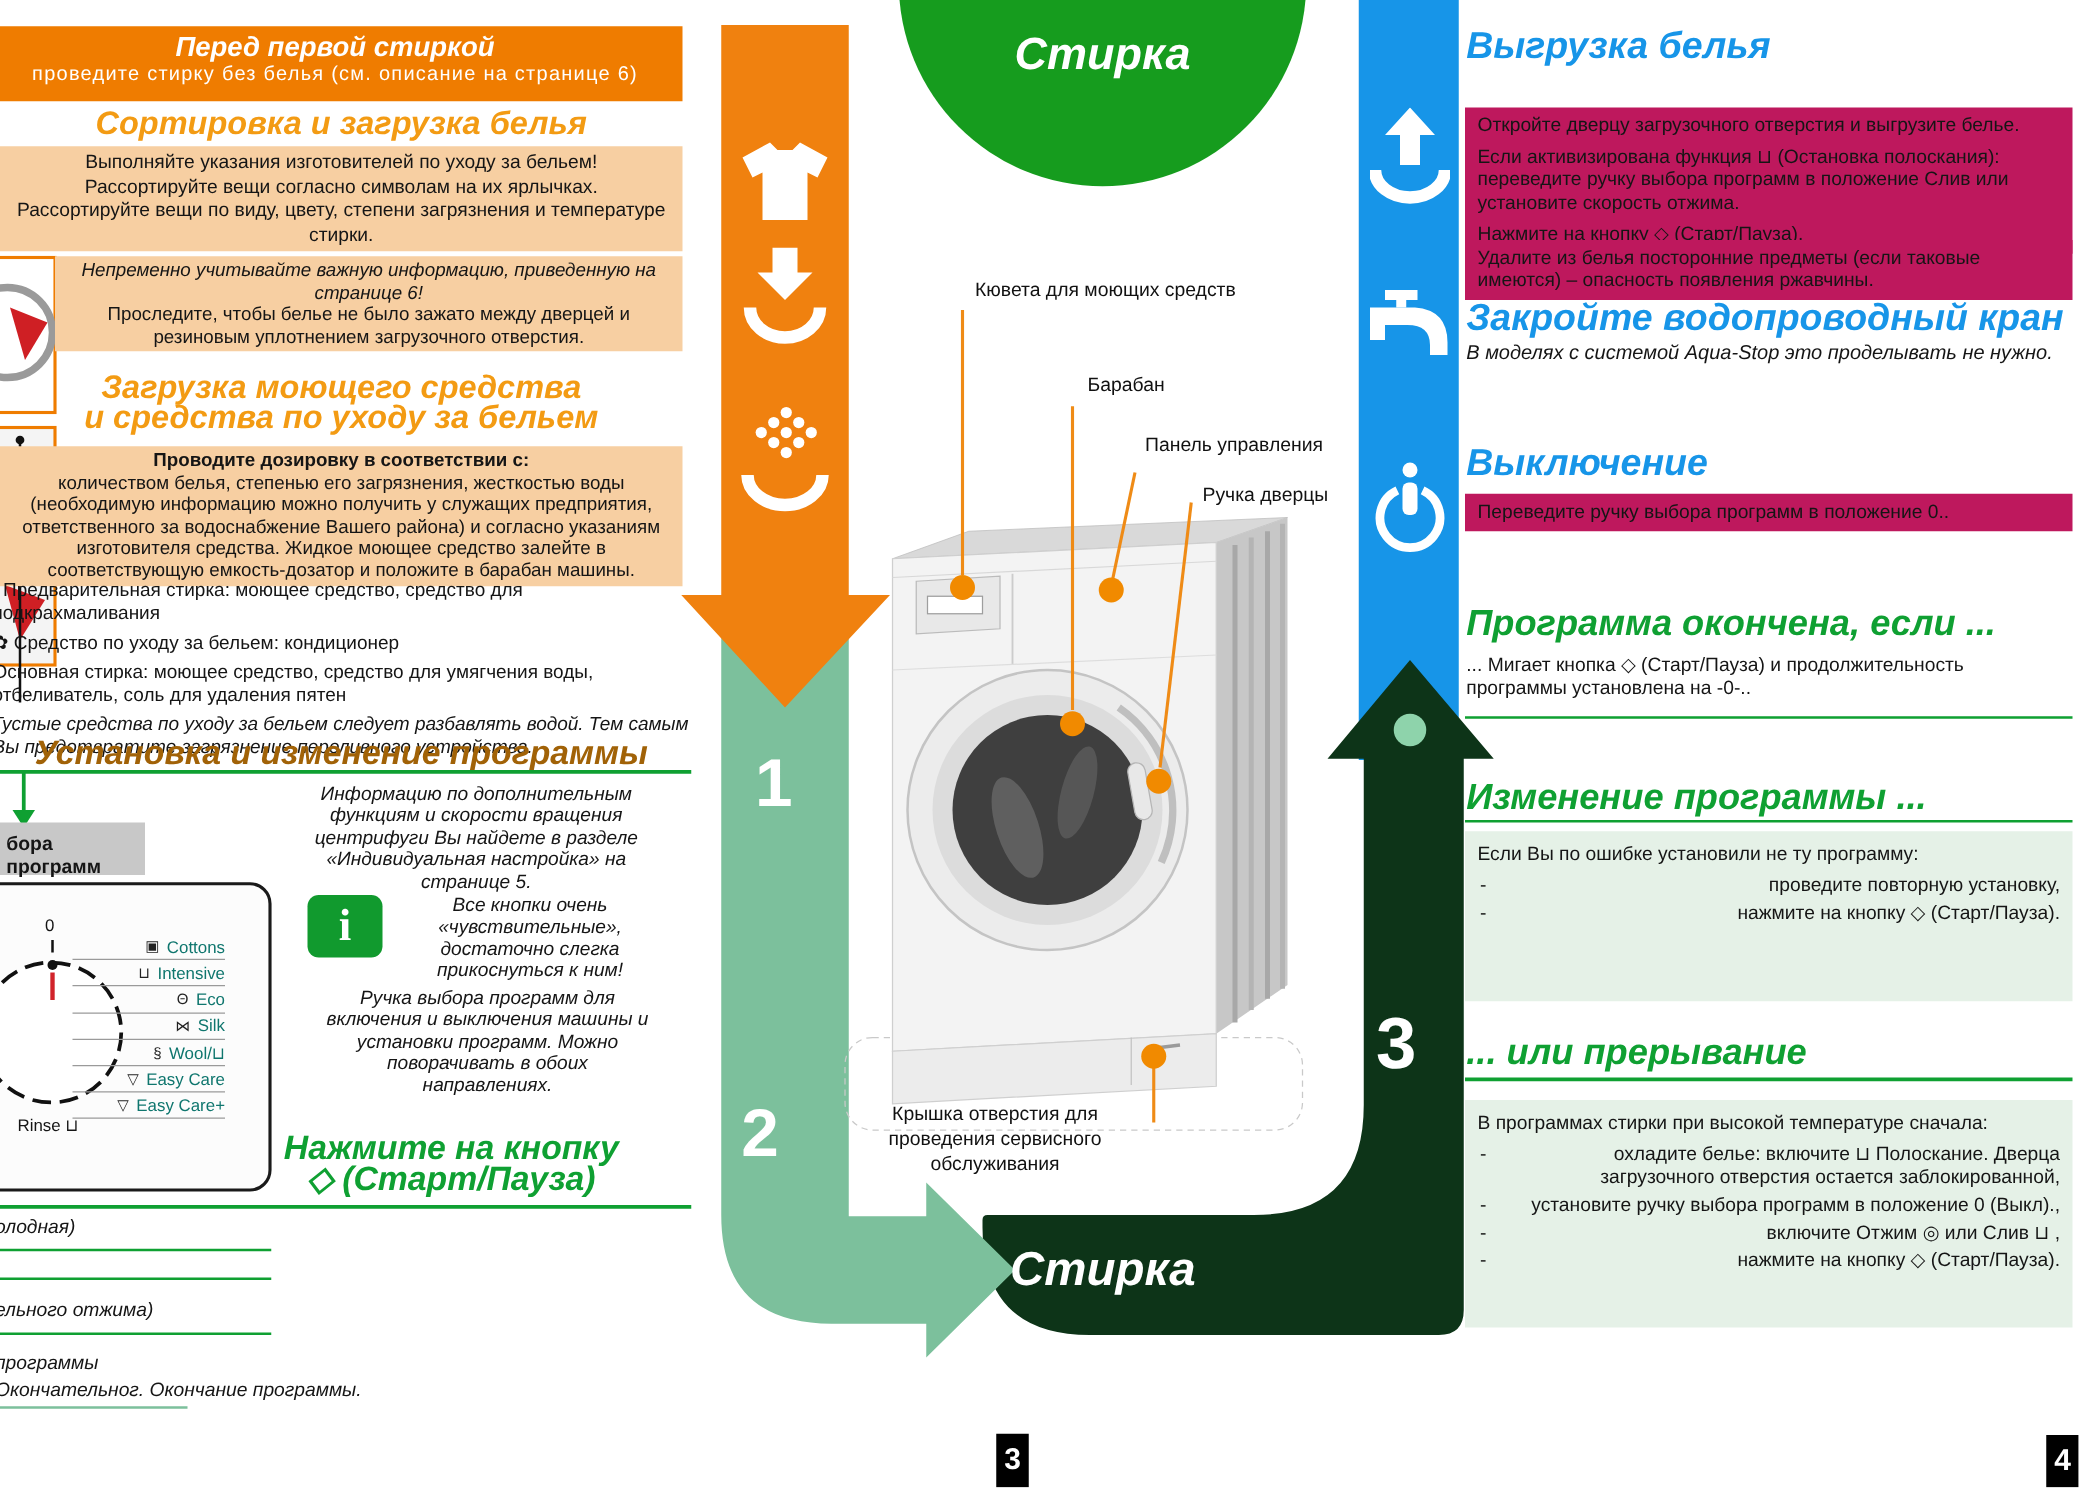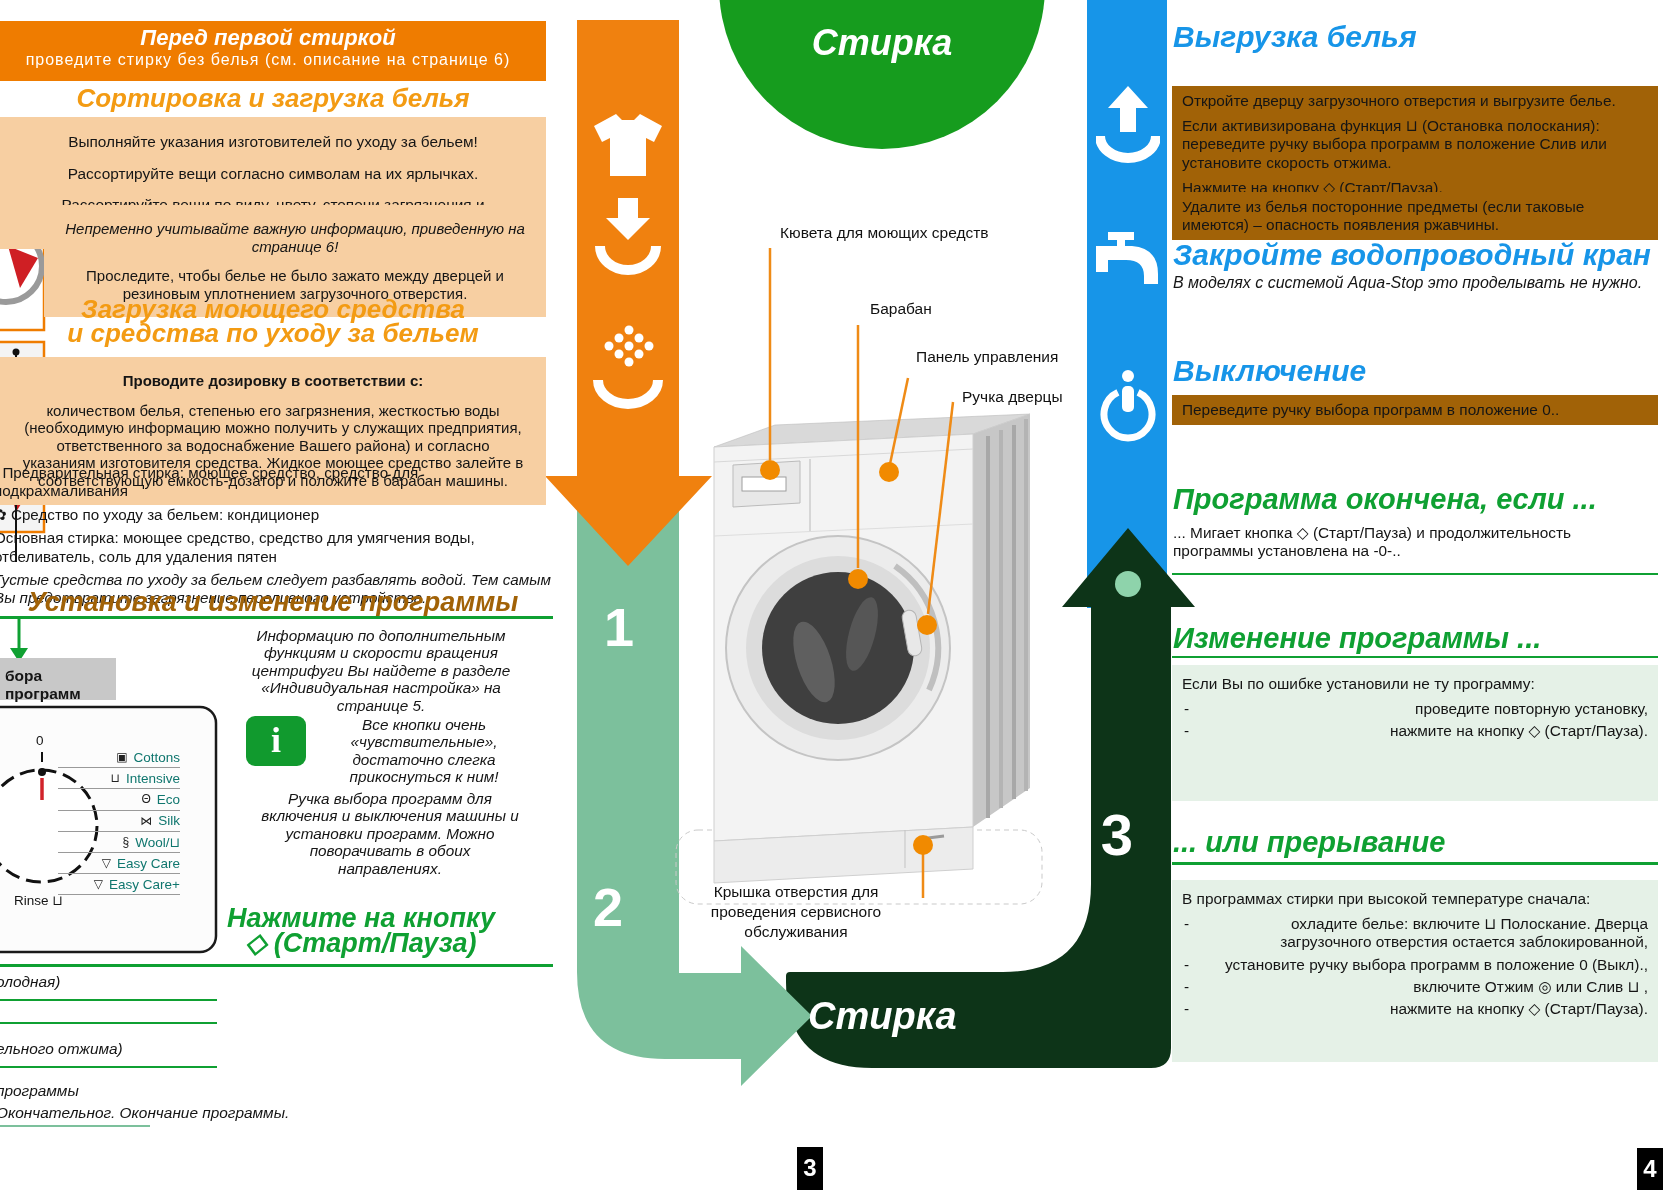--- a/index.html
+++ b/index.html
@@ -8,21 +8,21 @@
   .abs{position:absolute;}
   .r{text-align:center;}
   .c{text-align:center;}
   .it{font-style:italic;}
   
   .banner{background:#ef7c00;color:#fff;padding:4px 10px 4px 0;}
   .banner .t1{font-size:22px;font-weight:bold;font-style:italic;}
   .banner .t2{font-size:16px;letter-spacing:1px;}
   .oh{color:#f39b13;font-weight:bold;font-style:italic;font-size:26px;line-height:24px;}
   .peach{background:#f7cfa2;padding:3px 8px;}
-  .peach p{margin:12px;font-size:15px;line-height:17.6px;}
+  .peach p{margin:0;font-size:15px;line-height:17.6px;}
   .peach.big p{font-size:15.4px;line-height:19.6px;}
   .peach p.italic{font-style:italic;}
   .peach p.bold{font-weight:bold;}
   .notes p{margin:0 0 5px 0;font-size:15.2px;line-height:18.4px;}
   .notes p.italic{font-style:italic;}
   .gh{color:#a16207;font-weight:bold;font-style:italic;}
   .gline{background:#0fa032;}
   .itblock{font-style:italic;font-size:15.3px;line-height:17.4px;}
   .cta{color:#0fa032;font-weight:bold;font-style:italic;font-size:27px;line-height:25px;}
   .frag{font-style:italic;font-size:15.4px;}
@@ -38,21 +38,21 @@
   .dialsmall{font-size:13.5px;}
   
   .stepnum{color:#fff;font-weight:bold;font-size:54px;}
   .flowtitle{color:#fff;font-weight:bold;font-style:italic;font-size:38px;}
   .pagebox{background:#000;color:#fff;font-weight:bold;font-size:24px;text-align:center;line-height:42px;}
   
   .mlabel{font-size:15.5px;color:#111;}
   
   .bh{color:#1795e8;font-weight:bold;font-style:italic;font-size:30px;}
   .gh2{color:#0fa032;font-weight:bold;font-style:italic;font-size:29px;}
-  .bluebox{background:#a16207;padding:6px 10px;}
+  .bluebox{background:#be185d;padding:6px 10px;}
   .greenbox{background:#e5f1e7;padding:10px 10px;}
   .rtxt{font-size:15.4px;line-height:18.2px;}
   .rtxt p{margin:0 0 7px 0;}
   .rtxt p:last-child{margin-bottom:0;}
   .bullet{position:relative;padding-left:16px;margin:0 0 4px 0;font-size:15.4px;line-height:18.2px;text-align:right;}
   .bullet::before{content:"-";position:absolute;left:2px;}
   .intro{font-size:15.4px;line-height:18.2px;margin:0 0 7px 0;}
 </style>
 </head>
 <body>

